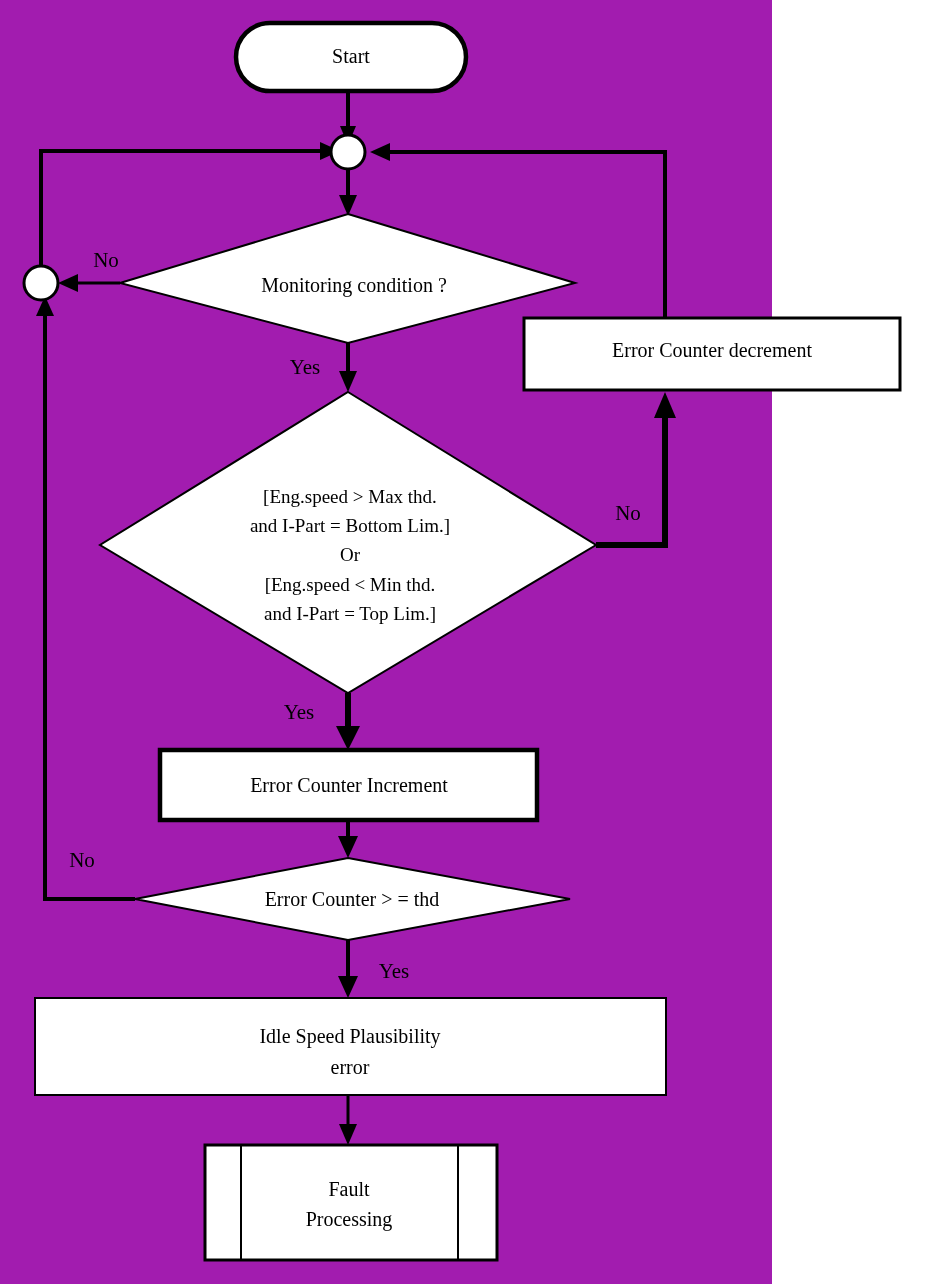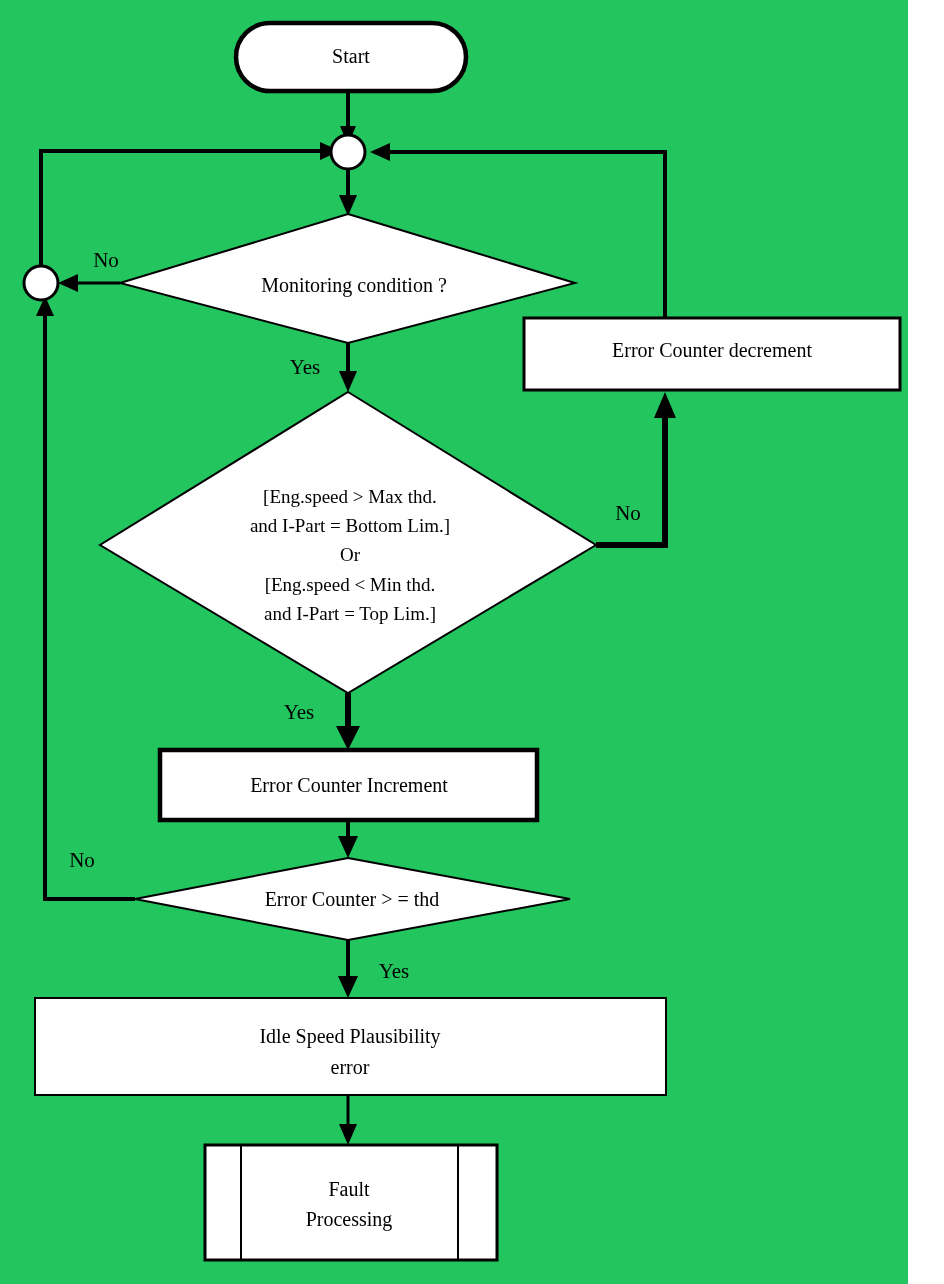--- a/index.html
+++ b/index.html
@@ -8,23 +8,23 @@
     background: #ffffff;
   }
   body {
     width: 944px;
     height: 1284px;
     font-family: "Liberation Serif", "DejaVu Serif", serif;
     overflow: hidden;
   }
   #flowchart-root {
     position: relative;
-    width: 908px;
+    width: 772px;
     height: 1284px;
-    background: #22c55e;
+    background: #a21caf;
   }
   svg.chart-canvas {
     display: block;
     width: 944px;
     height: 1284px;
   }
   .node-shape {
     fill: #ffffff;
     stroke: #000000;
   }

